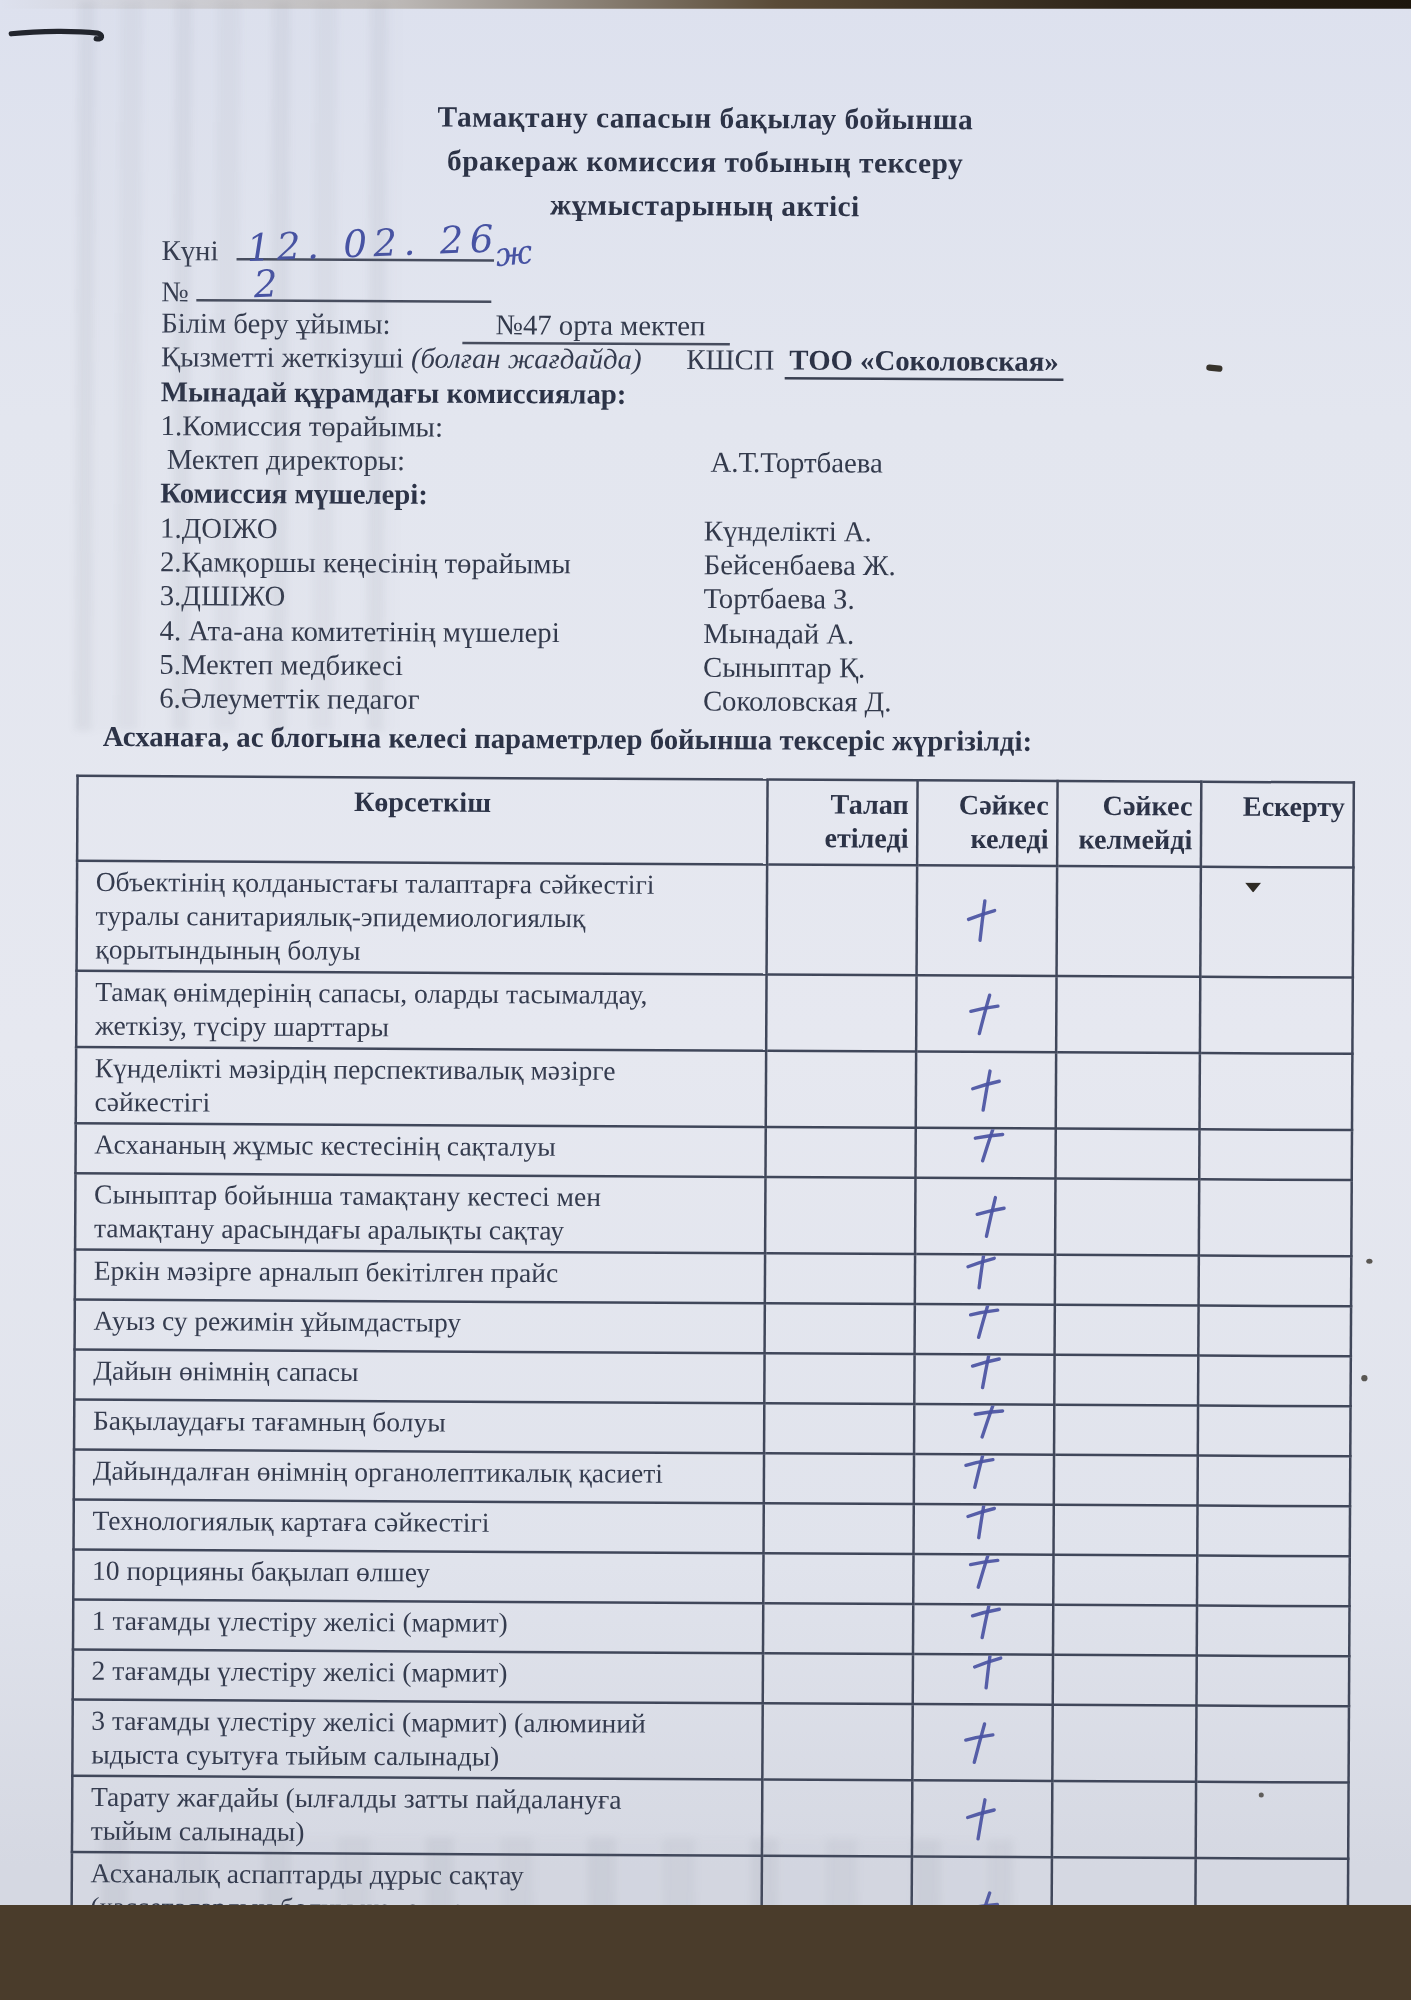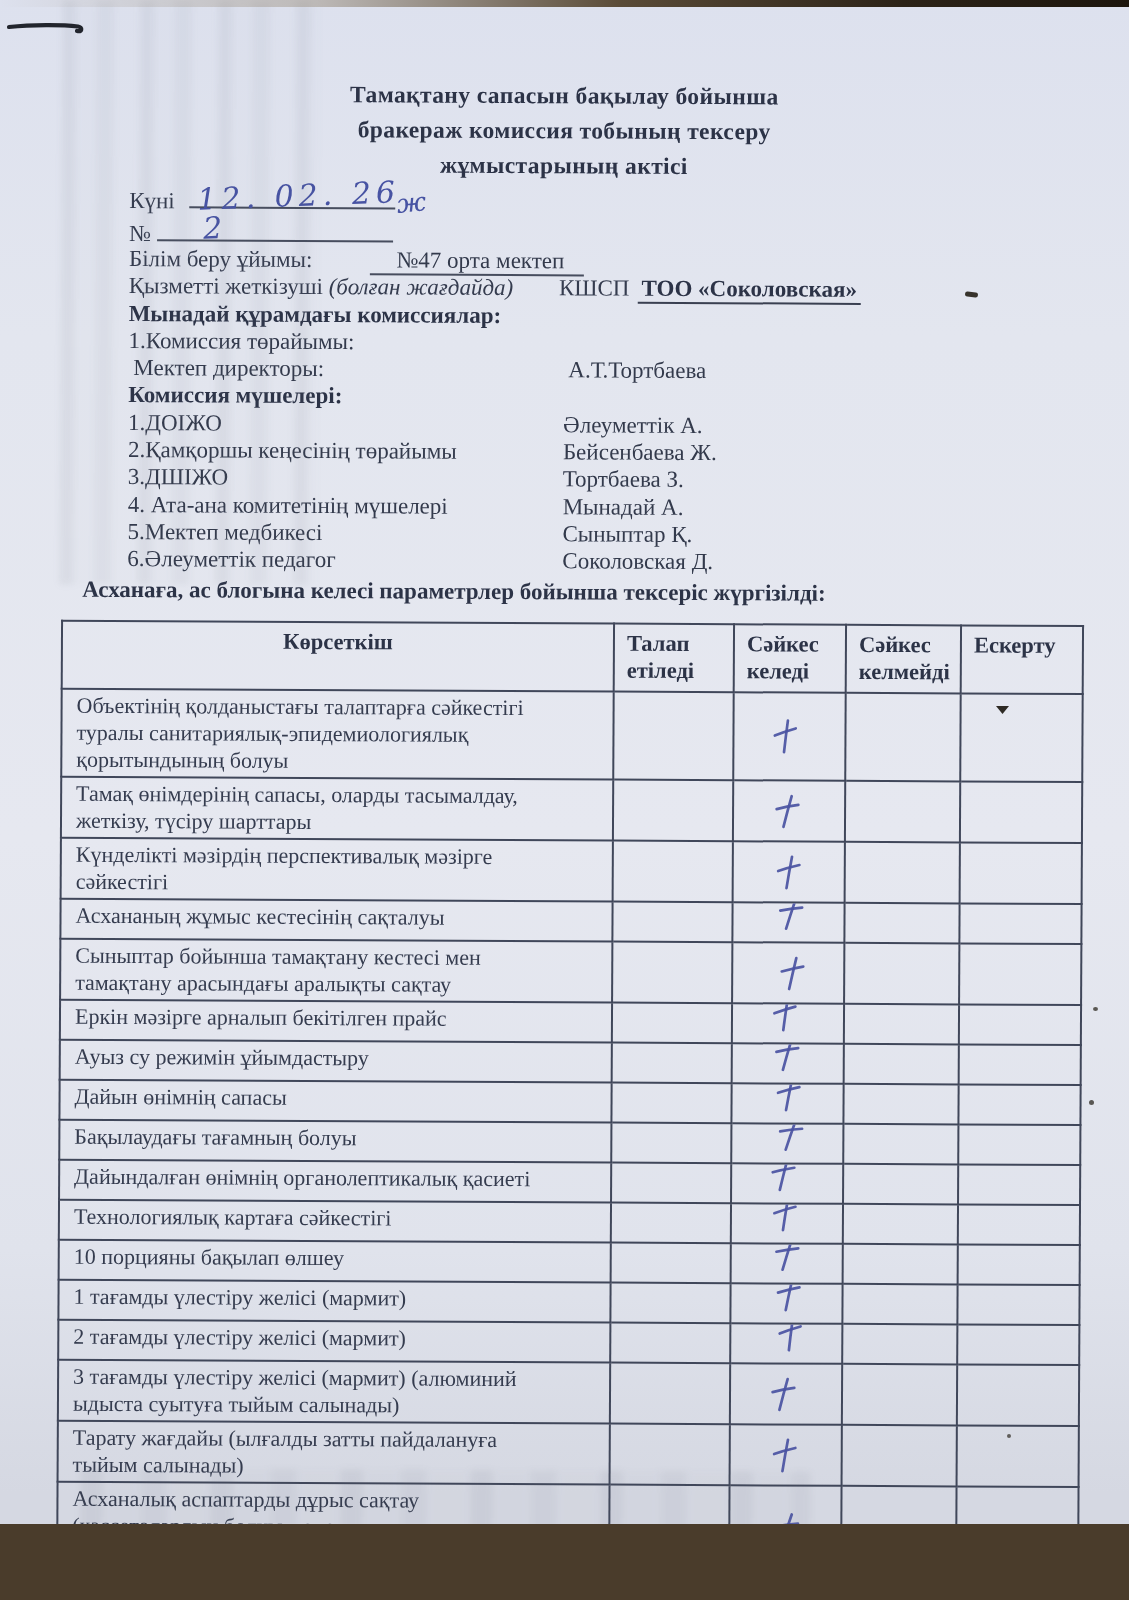--- a/index.html
+++ b/index.html
@@ -42,34 +42,34 @@
   .bold{font-weight:bold;color:#2c3347;}
   .italic{font-style:italic;}
   .fill{position:relative;display:inline-block;border-bottom:2.5px solid #474d5e;height:24px;vertical-align:baseline;}
   .w-date{width:206px;margin-left:14px;}
   .w-num{width:236px;margin-left:6px;}
   .hand{font-style:italic;color:#4753a3;font-family:"DejaVu Serif","Liberation Serif",serif;}
   .hand-lg{position:absolute;left:8px;bottom:-2px;font-size:30px;letter-spacing:5px;white-space:nowrap;transform:rotate(-2.5deg);}
   .hand-num{left:46px;letter-spacing:0;}
   .hand-suffix{display:inline-block;font-size:26px;transform:rotate(-6deg) translateY(2px);margin-left:1px;}
   .org-val{display:inline-block;margin-left:58px;padding:0 20px 0 26px;border-bottom:2.3px solid #474d5e;}
-  .prov-prefix{margin-left:40px;}
+  .prov-prefix{margin-left:30px;}
   .prov-val{display:inline-block;font-weight:bold;color:#2c3347;border-bottom:2.6px solid #3a4051;margin-left:8px;padding:0 4px;}
   .role-col{display:inline-block;width:435px;}
   .indent1{padding-left:5px;}
 
   
   .section-intro{position:absolute;left:85px;top:577px;width:1000px;
     font-weight:bold;font-size:23px;color:#2c3347;}
 
   
   .check-table{position:absolute;left:64px;top:620px;width:1021px;border-collapse:collapse;table-layout:fixed;
     font-size:22px;color:#353c4f;}
   .check-table td,.check-table th{border:2px solid #40475a;vertical-align:top;overflow:hidden;}
-  .check-table th{font-size:22.5px;font-weight:bold;line-height:27px;padding:5px 6px 7px 12px;text-align:left;color:#2c3347;}
+  .check-table th{font-size:22.5px;font-weight:bold;line-height:27px;padding:5px 6px 7px 12px;text-align:right;color:#2c3347;}
   .check-table th.first{text-align:center;padding-left:6px;}
   td.ind{padding:2px 6px 3px 14px;line-height:27px;white-space:pre-line;}
   td.mark-cell{vertical-align:middle;}
   .mark-wrap{display:flex;justify-content:center;align-items:center;height:100%;}
   svg.plus path{stroke:#4a52a2;stroke-width:2.7;fill:none;stroke-linecap:round;opacity:.92;}
 </style>
 </head>
 <body>
 
 <div class="stage">
@@ -99,21 +99,21 @@
         <span class="pl italic">(болған жағдайда)</span>
         <span class="pl prov-prefix">КШСП</span><span class="prov-val">ТОО «Соколовская»</span>
       </div>
       <div class="mrow bold">Мынадай құрамдағы комиссиялар:</div>
       <div class="mrow">1.Комиссия төрайымы:</div>
       <div class="mrow">
         <span class="role-col indent1">Мектеп директоры:</span><span>А.Т.Тортбаева</span>
       </div>
       <div class="mrow bold">Комиссия мүшелері:</div>
       <div id="members-list">
-          <div class="mrow"><span class="role-col">1.ДОІЖО</span><span>Әлеуметтік А.</span></div>
+          <div class="mrow"><span class="role-col">1.ДОІЖО</span><span>Күнделікті А.</span></div>
           <div class="mrow"><span class="role-col">2.Қамқоршы кеңесінің төрайымы</span><span>Бейсенбаева Ж.</span></div>
           <div class="mrow"><span class="role-col">3.ДШІЖО</span><span>Тортбаева З.</span></div>
           <div class="mrow"><span class="role-col">4. Ата-ана комитетінің мүшелері</span><span>Мынадай  А.</span></div>
           <div class="mrow"><span class="role-col">5.Мектеп медбикесі</span><span>Сыныптар Қ.</span></div>
           <div class="mrow"><span class="role-col">6.Әлеуметтік педагог</span><span>Соколовская Д.</span></div>
         </div>
     </div>
 
     <div class="section-intro">Асханаға, ас блогына келесі параметрлер бойынша тексеріс жүргізілді:</div>
 

